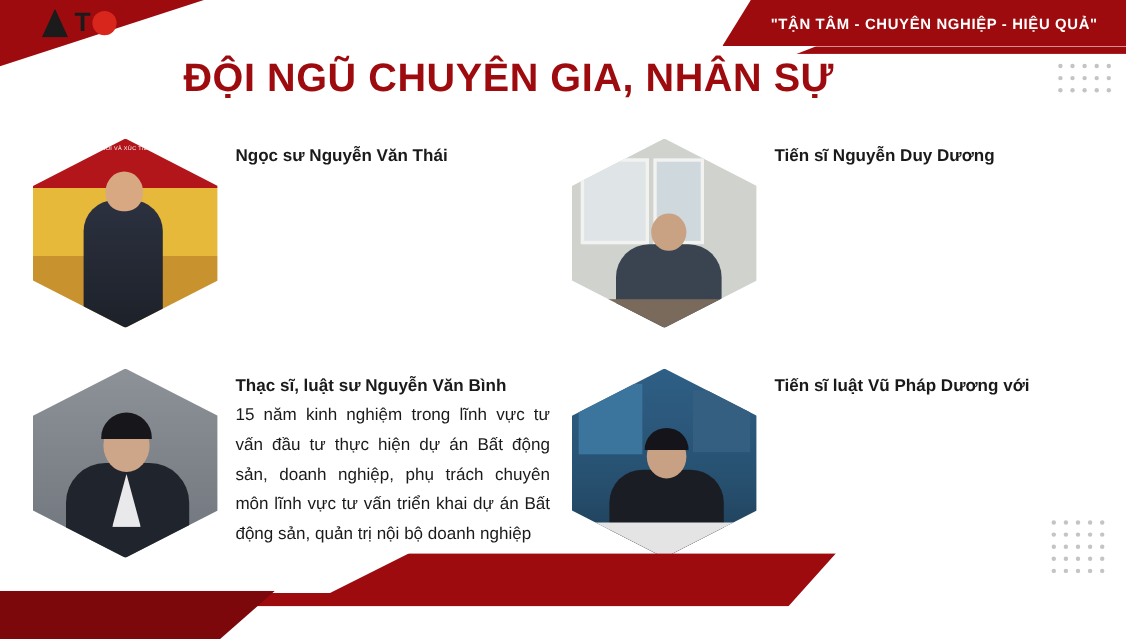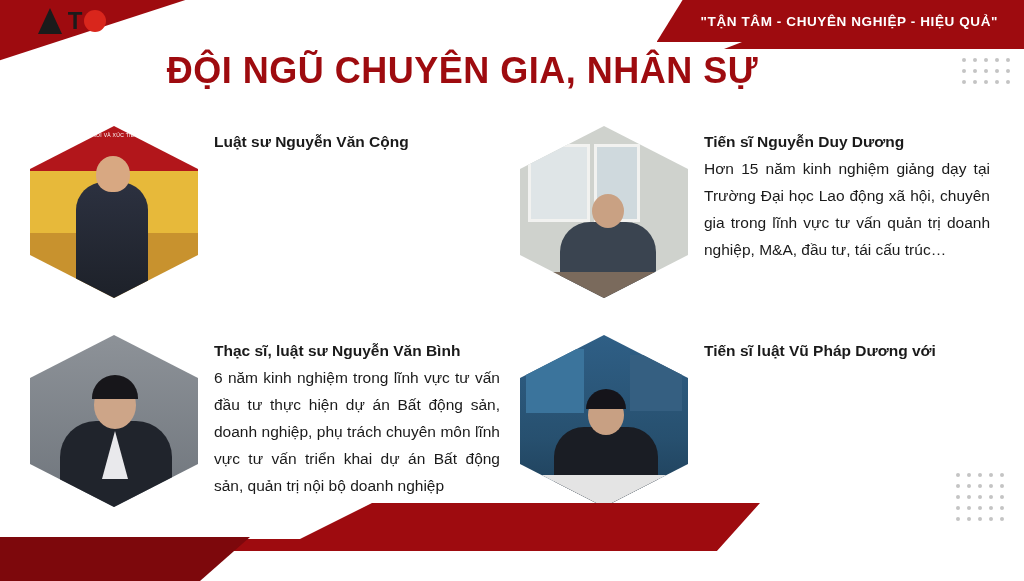--- a/index.html
+++ b/index.html
@@ -239,52 +239,51 @@
 
   <div class="grid">
 
     <div class="card left-img">
       <div class="hex">
         <div class="ph ph1">
           <div class="ph1-txt">BAN KẾT NỐI VÀ XÚC TIẾN ĐẦU TƯ</div>
         </div>
       </div>
       <div class="bio">
-        <span class="name">Luật sư Nguyễn Văn Cộng</span>
+        <span class="name">Ngọc sư Nguyễn Văn Thái</span>
       </div>
     </div>
 
     <div class="card left-img">
       <div class="hex">
         <div class="ph ph2">
           <div class="win"></div>
             <div class="win2"></div>
           <div class="head"></div>
             <div class="body"></div>
             <div class="desk"></div>
         </div>
       </div>
       <div class="bio">
         <span class="name">Tiến sĩ Nguyễn Duy Dương</span>
-        <span>Hơn 15 năm kinh nghiệm giảng dạy tại Trường Đại học Lao động xã hội, chuyên gia trong lĩnh vực tư vấn quản trị doanh nghiệp, M&amp;A, đầu tư, tái cấu trúc…</span>
       </div>
     </div>
 
     <div class="card left-img">
       <div class="hex">
         <div class="ph ph3">
           <div class="head"></div>
             <div class="hair"></div>
             <div class="body"></div>
             <div class="shirt"></div>
         </div>
       </div>
       <div class="bio">
         <span class="name">Thạc sĩ, luật sư Nguyễn Văn Bình</span>
-        <span>6 năm kinh nghiệm trong lĩnh vực tư vấn đầu tư thực hiện dự án Bất động sản, doanh nghiệp, phụ trách chuyên môn lĩnh vực tư vấn triển khai dự án Bất động sản,  quản trị nội bộ doanh nghiệp</span>
+        <span>15 năm kinh nghiệm trong lĩnh vực tư vấn đầu tư thực hiện dự án Bất động sản, doanh nghiệp, phụ trách chuyên môn lĩnh vực tư vấn triển khai dự án Bất động sản,  quản trị nội bộ doanh nghiệp</span>
       </div>
     </div>
 
     <div class="card left-img">
       <div class="hex">
         <div class="ph ph4">
           <div class="panel"></div>
             <div class="panel2"></div>
           <div class="head"></div>
             <div class="hair"></div>

